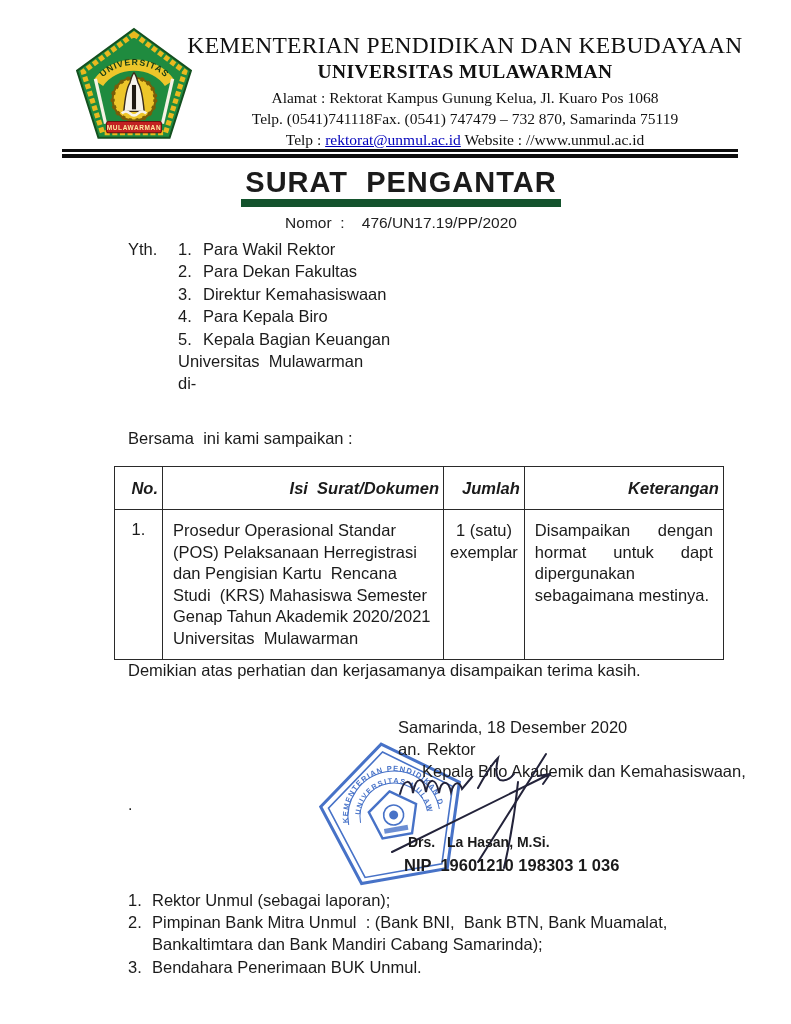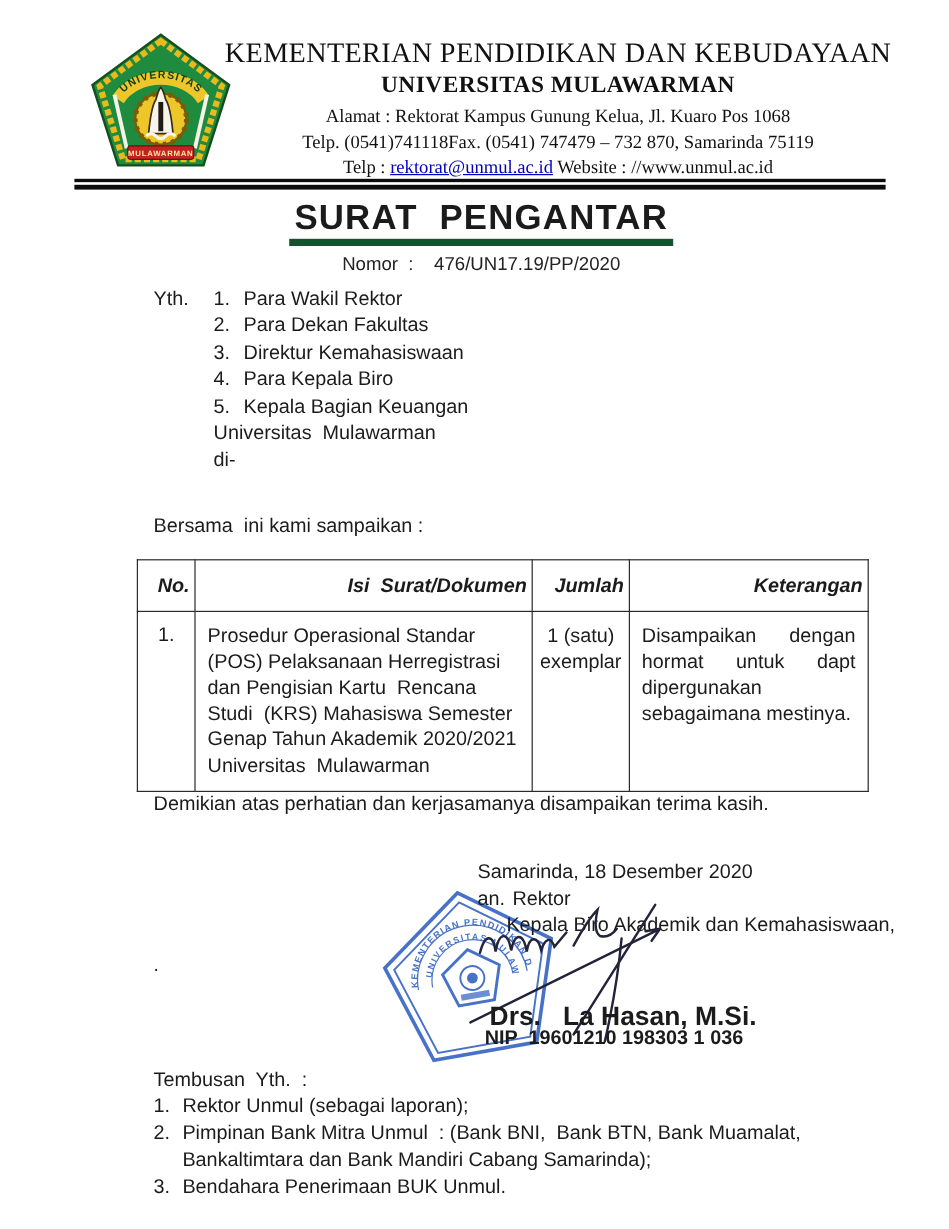--- a/index.html
+++ b/index.html
@@ -16,21 +16,21 @@
   .lh-addr{font-size:15.5px;line-height:21px;margin-top:3px;}
   .lh-link{color:#0000bb;text-decoration:underline;cursor:pointer;}
   .rule{position:absolute;left:62px;top:149px;width:676px;height:9px;}
   .rule .r1{height:2.5px;background:#0d0d0d;}
   .rule .r2{height:2px;background:#fff;}
   .rule .r3{height:4px;background:#0d0d0d;}
 
   
   .title-wrap{position:absolute;left:63px;top:167px;width:676px;text-align:center;}
   .doc-title{display:inline-block;font-size:29px;font-weight:bold;letter-spacing:1px;
-             border-bottom:6px solid #14532d;padding:0 4px 1px 4px;line-height:31px;}
+             border-bottom:8px solid #14532d;padding:0 4px 1px 4px;line-height:31px;}
   .doc-number{font-size:15.5px;margin-top:7px;color:#222;}
 
   
   .addr{position:absolute;left:128px;top:238px;font-size:16.5px;line-height:22.4px;}
   .addr-row{display:flex;}
   .addr-salut{width:50px;}
   .addr-no{width:25px;}
   .addr-org,.addr-di{margin-left:50px;}
   .addr-city{margin-left:97px;font-weight:bold;}
 
@@ -51,21 +51,21 @@
   .cell-no{text-align:center;padding:10px 2px;height:126px;}
   .cell-isi{padding:10px 8px 10px 10px;line-height:21.5px;}
   .cell-jml{text-align:center;padding:10px 6px;line-height:21.5px;}
   .cell-ket{padding:10px 10px;line-height:21.5px;text-align:justify;}
 
   
   .sig{position:absolute;left:398px;top:716px;font-size:16.5px;line-height:22px;}
   .sig-an-row{display:flex;}
   .sig-an{width:29px;}
   .sig-pos{margin-left:24px;}
-  .sig-name{position:absolute;left:408px;top:834px;font-size:22px;font-weight:bold;}
+  .sig-name{position:absolute;left:408px;top:834px;font-size:14px;font-weight:bold;}
   .sig-nip{position:absolute;left:404px;top:856px;font-size:16.5px;font-weight:bold;}
   .stamp{position:absolute;left:312px;top:739px;width:164px;height:152px;opacity:.88;}
   .scribble{position:absolute;left:378px;top:746px;width:195px;height:132px;}
   .stray-dot{position:absolute;left:128px;top:796px;font-size:16px;}
 
   
   .cc{position:absolute;left:128px;top:889px;font-size:16.5px;line-height:22.2px;width:600px;}
   .cc-item{display:flex;}
   .cc-no{width:24px;flex:0 0 24px;}
   .cc-text{flex:1;}
@@ -210,21 +210,20 @@
       <path d="M 140 36 q -4 42 -14 86"></path>
     </g>
   </svg>
 
   <div class="sig-name pre">Drs.   La Hasan, M.Si.</div>
   <div class="sig-nip pre">NIP  19601210 198303 1 036</div>
 
   <div class="stray-dot">.</div>
 
   <div class="cc">
-    <div class="pre">Tembusan  Yth.  :</div>
     <div class="cc-item">
       <span class="cc-no">1.</span>
       <span class="cc-text pre">Rektor Unmul (sebagai laporan);</span>
     </div>
     <div class="cc-item">
       <span class="cc-no">2.</span>
       <span class="cc-text pre">Pimpinan Bank Mitra Unmul  : (Bank BNI,  Bank BTN, Bank Muamalat, Bankaltimtara dan Bank Mandiri Cabang Samarinda);</span>
     </div>
     <div class="cc-item">
       <span class="cc-no">3.</span>

